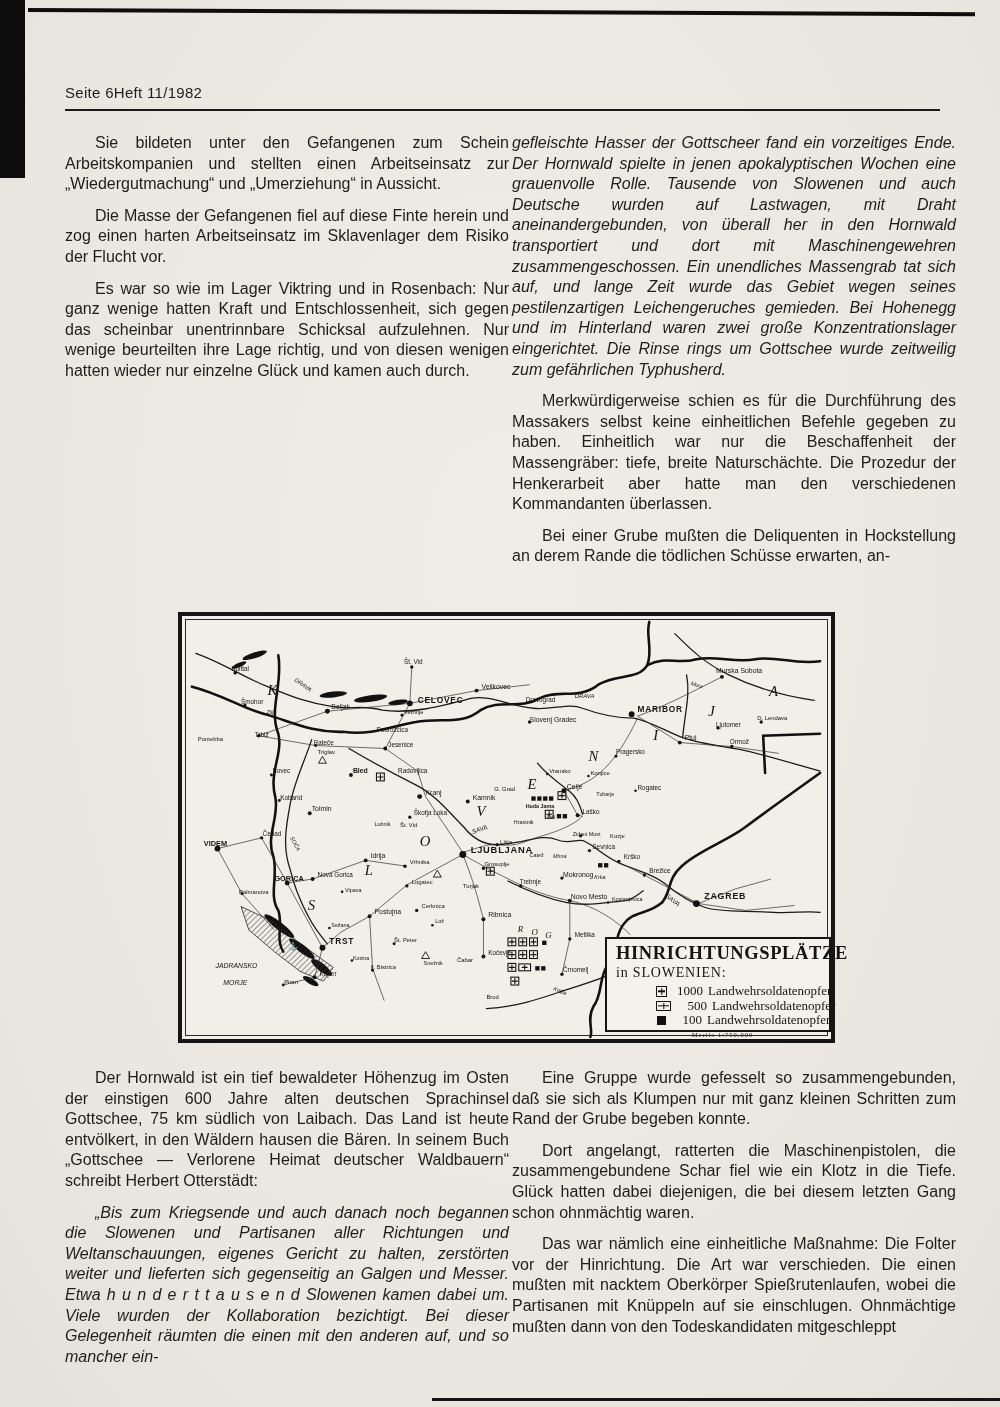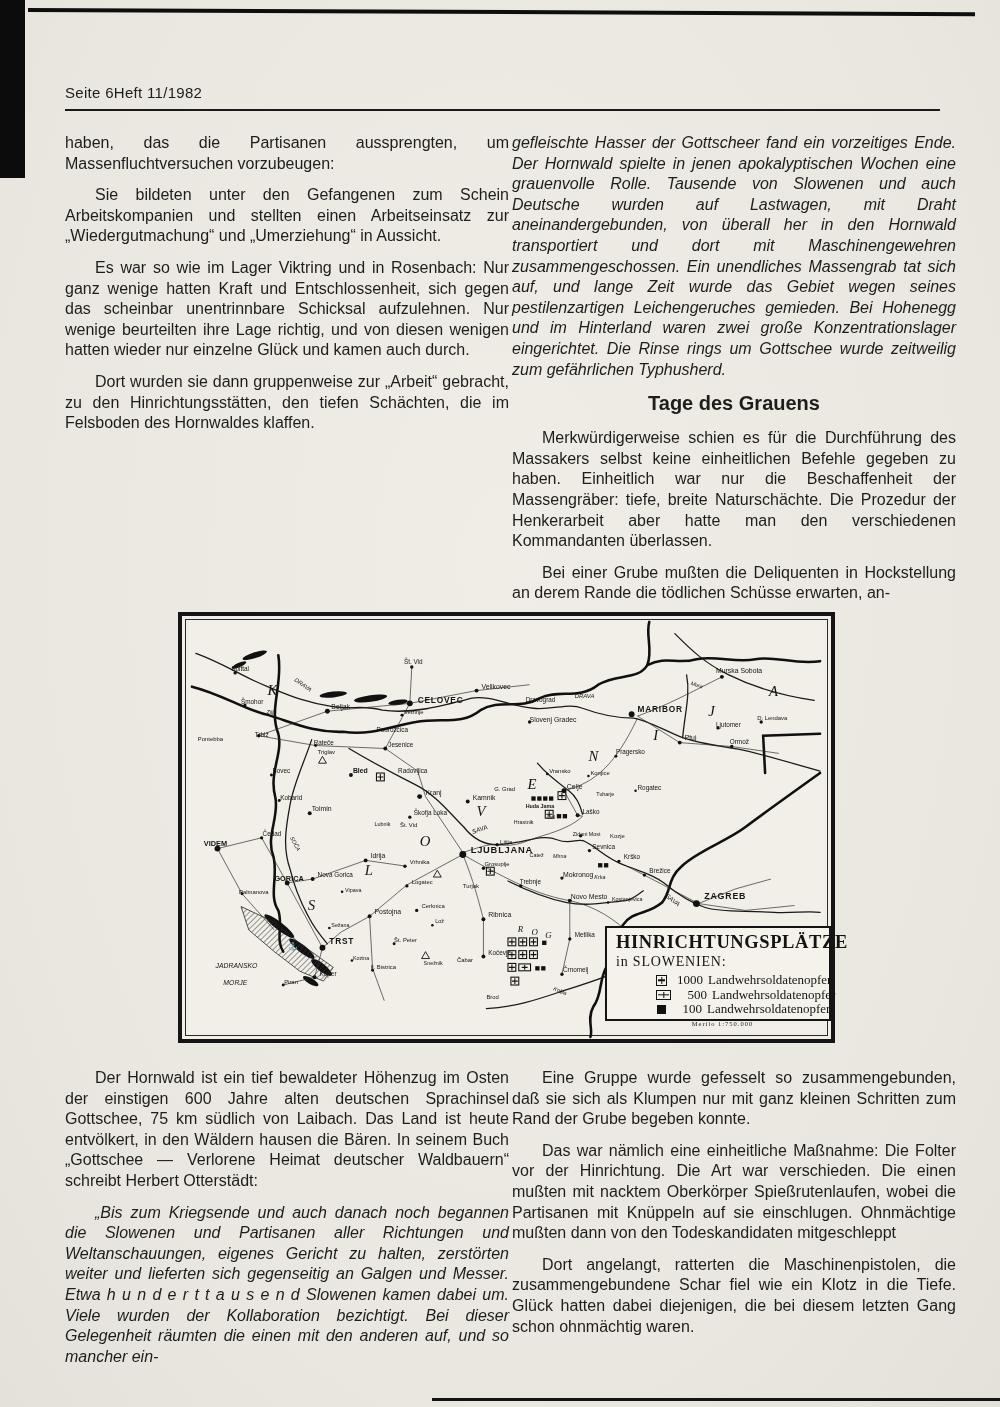--- a/index.html
+++ b/index.html
@@ -19,21 +19,21 @@
   .col p.it{font-style:italic;}
   .col h2{font-size:20px;line-height:24px;font-weight:bold;text-align:center;margin:7px 0 13px 0;}
   .col-left{left:65px;top:133px;}
   .col-right{left:512px;top:133px;}
   .col-left-bottom{left:65px;top:1068px;}
   .col-right-bottom{left:512px;top:1068px;}
   .map{position:absolute;left:178px;top:612px;width:657px;height:431px;box-sizing:border-box;
        background:#f1efe7;border:4px solid #151515;}
   .map-inner{position:absolute;inset:3px;border:1px solid #2a2a2a;}
   .map svg{position:absolute;inset:0;width:100%;height:100%;font-family:"Liberation Sans",sans-serif;fill:#141414;}
-  .legend{position:absolute;left:423px;top:310px;width:226px;height:95px;background:#f4f2ea;
+  .legend{position:absolute;left:423px;top:321px;width:226px;height:95px;background:#f4f2ea;
           border:2px solid #141414;z-index:5;font-family:"Liberation Serif",serif;color:#141414;padding:4px 0 0 9px;box-sizing:border-box;}
   .legend .lg-title{font-size:18.5px;font-weight:bold;letter-spacing:.6px;line-height:21px;white-space:nowrap;}
   .legend .lg-sub{font-size:14px;letter-spacing:.8px;margin:1px 0 3px 0;}
   .lg-row{display:flex;align-items:center;font-size:13px;line-height:14.5px;margin-left:40px;}
   .lg-sym{display:inline-block;position:relative;margin-right:4px;box-sizing:border-box;flex:0 0 auto;}
   .s1000{width:11px;height:11px;border:1.4px solid #111;}
   .s500{width:15px;height:10px;border:1.4px solid #111;}
   .s100{width:9px;height:9px;background:#111;margin-left:1px;}
   .s1000::before,.s500::before{content:"";position:absolute;left:50%;top:1px;bottom:1px;width:1.4px;background:#111;transform:translateX(-50%);}
   .s1000::after,.s500::after{content:"";position:absolute;top:50%;left:1px;right:1px;height:1.4px;background:#111;transform:translateY(-50%);}
@@ -48,29 +48,27 @@
   <div class="scan-bar-left"></div>
   <div class="scan-line-top"></div>
 
   <div class="header">
     <span class="pageno">Seite 6</span>
     <span class="issue">Heft 11/1982</span>
   </div>
   <div class="header-rule"></div>
 
   <div class="col col-left">
-    <p>haben, das die Partisanen aussprengten, um Massenfluchtversuchen vorzubeugen:</p>
     <p class="ind">Sie bildeten unter den Gefangenen zum Schein Arbeitskompanien und stellten einen Arbeitseinsatz zur „Wiedergutmachung“ und „Umerziehung“ in Aussicht.</p>
+    <p class="ind">Die Masse der Gefangenen fiel auf diese Finte herein und zog einen harten Arbeitseinsatz im Sklavenlager dem Risiko der Flucht vor.</p>
     <p class="ind">Es war so wie im Lager Viktring und in Rosenbach: Nur ganz wenige hatten Kraft und Entschlossenheit, sich gegen das scheinbar unentrinnbare Schicksal aufzulehnen. Nur wenige beurteilten ihre Lage richtig, und von diesen wenigen hatten wieder nur einzelne Glück und kamen auch durch.</p>
-    <p class="ind">Dort wurden sie dann gruppenweise zur „Arbeit“ gebracht, zu den Hinrichtungsstätten, den tiefen Schächten, die im Felsboden des Hornwaldes klaffen.</p>
   </div>
 
   <div class="col col-right">
     <p class="it">gefleischte Hasser der Gottscheer fand ein vorzeitiges Ende. Der Hornwald spielte in jenen apokalyptischen Wochen eine grauenvolle Rolle. Tausende von Slowenen und auch Deutsche wurden auf Lastwagen, mit Draht aneinandergebunden, von überall her in den Hornwald transportiert und dort mit Maschinengewehren zusammengeschossen. Ein unendliches Massengrab tat sich auf, und lange Zeit wurde das Gebiet wegen seines pestilenzartigen Leichengeruches gemieden. Bei Hohenegg und im Hinterland waren zwei große Konzentrationslager eingerichtet. Die Rinse rings um Gottschee wurde zeitweilig zum gefährlichen Typhusherd.</p>
-    <h2>Tage des Grauens</h2>
     <p class="ind">Merkwürdigerweise schien es für die Durchführung des Massakers selbst keine einheitlichen Befehle gegeben zu haben. Einheitlich war nur die Beschaffenheit der Massengräber: tiefe, breite Naturschächte. Die Prozedur der Henkerarbeit aber hatte man den verschiedenen Kommandanten überlassen.</p>
     <p class="ind">Bei einer Grube mußten die Deliquenten in Hockstellung an derem Rande die tödlichen Schüsse erwarten, an-</p>
   </div>
 
   <div class="map">
     <div class="map-inner"></div>
     <svg id="mapsvg" viewBox="0 0 657 431">
 
       <g fill="#111">
         <ellipse cx="72" cy="40" rx="13" ry="3" transform="rotate(-18 72 40)"></ellipse>
@@ -372,18 +370,18 @@
     </div>
   </div>
 
   <div class="col col-left-bottom">
     <p class="ind">Der Hornwald ist ein tief bewaldeter Höhenzug im Osten der einstigen 600 Jahre alten deutschen Sprachinsel Gottschee, 75 km südlich von Laibach. Das Land ist heute entvölkert, in den Wäldern hausen die Bären. In seinem Buch „Gottschee — Verlorene Heimat deutscher Waldbauern“ schreibt Herbert Otterstädt:</p>
     <p class="it ind">„Bis zum Kriegsende und auch danach noch begannen die Slowenen und Partisanen aller Richtungen und Weltanschauungen, eigenes Gericht zu halten, zerstörten weiter und lieferten sich gegenseitig an Galgen und Messer. Etwa h u n d e r t t a u s e n d  Slowenen kamen dabei um. Viele wurden der Kollaboration bezichtigt. Bei dieser Gelegenheit räumten die einen mit den anderen auf, und so mancher ein-</p>
   </div>
 
   <div class="col col-right-bottom">
     <p class="ind">Eine Gruppe wurde gefesselt so zusammengebunden, daß sie sich als Klumpen nur mit ganz kleinen Schritten zum Rand der Grube begeben konnte.</p>
+    <p class="ind">Dort angelangt, ratterten die Maschinenpistolen, die zusammengebundene Schar fiel wie ein Klotz in die Tiefe. Glück hatten dabei diejenigen, die bei diesem letzten Gang schon ohnmächtig waren.</p>
     <p class="ind">Das war nämlich eine einheitliche Maßnahme: Die Folter vor der Hinrichtung. Die Art war verschieden. Die einen mußten mit nacktem Oberkörper Spießrutenlaufen, wobei die Partisanen mit Knüppeln auf sie einschlugen. Ohnmächtige mußten dann von den Todeskandidaten mitgeschleppt</p>
-    <p class="ind">Dort angelangt, ratterten die Maschinenpistolen, die zusammengebundene Schar fiel wie ein Klotz in die Tiefe. Glück hatten dabei diejenigen, die bei diesem letzten Gang schon ohnmächtig waren.</p>
   </div>
 
   <div class="scan-line-bottom"></div>
 </div>
 
 </body></html>

